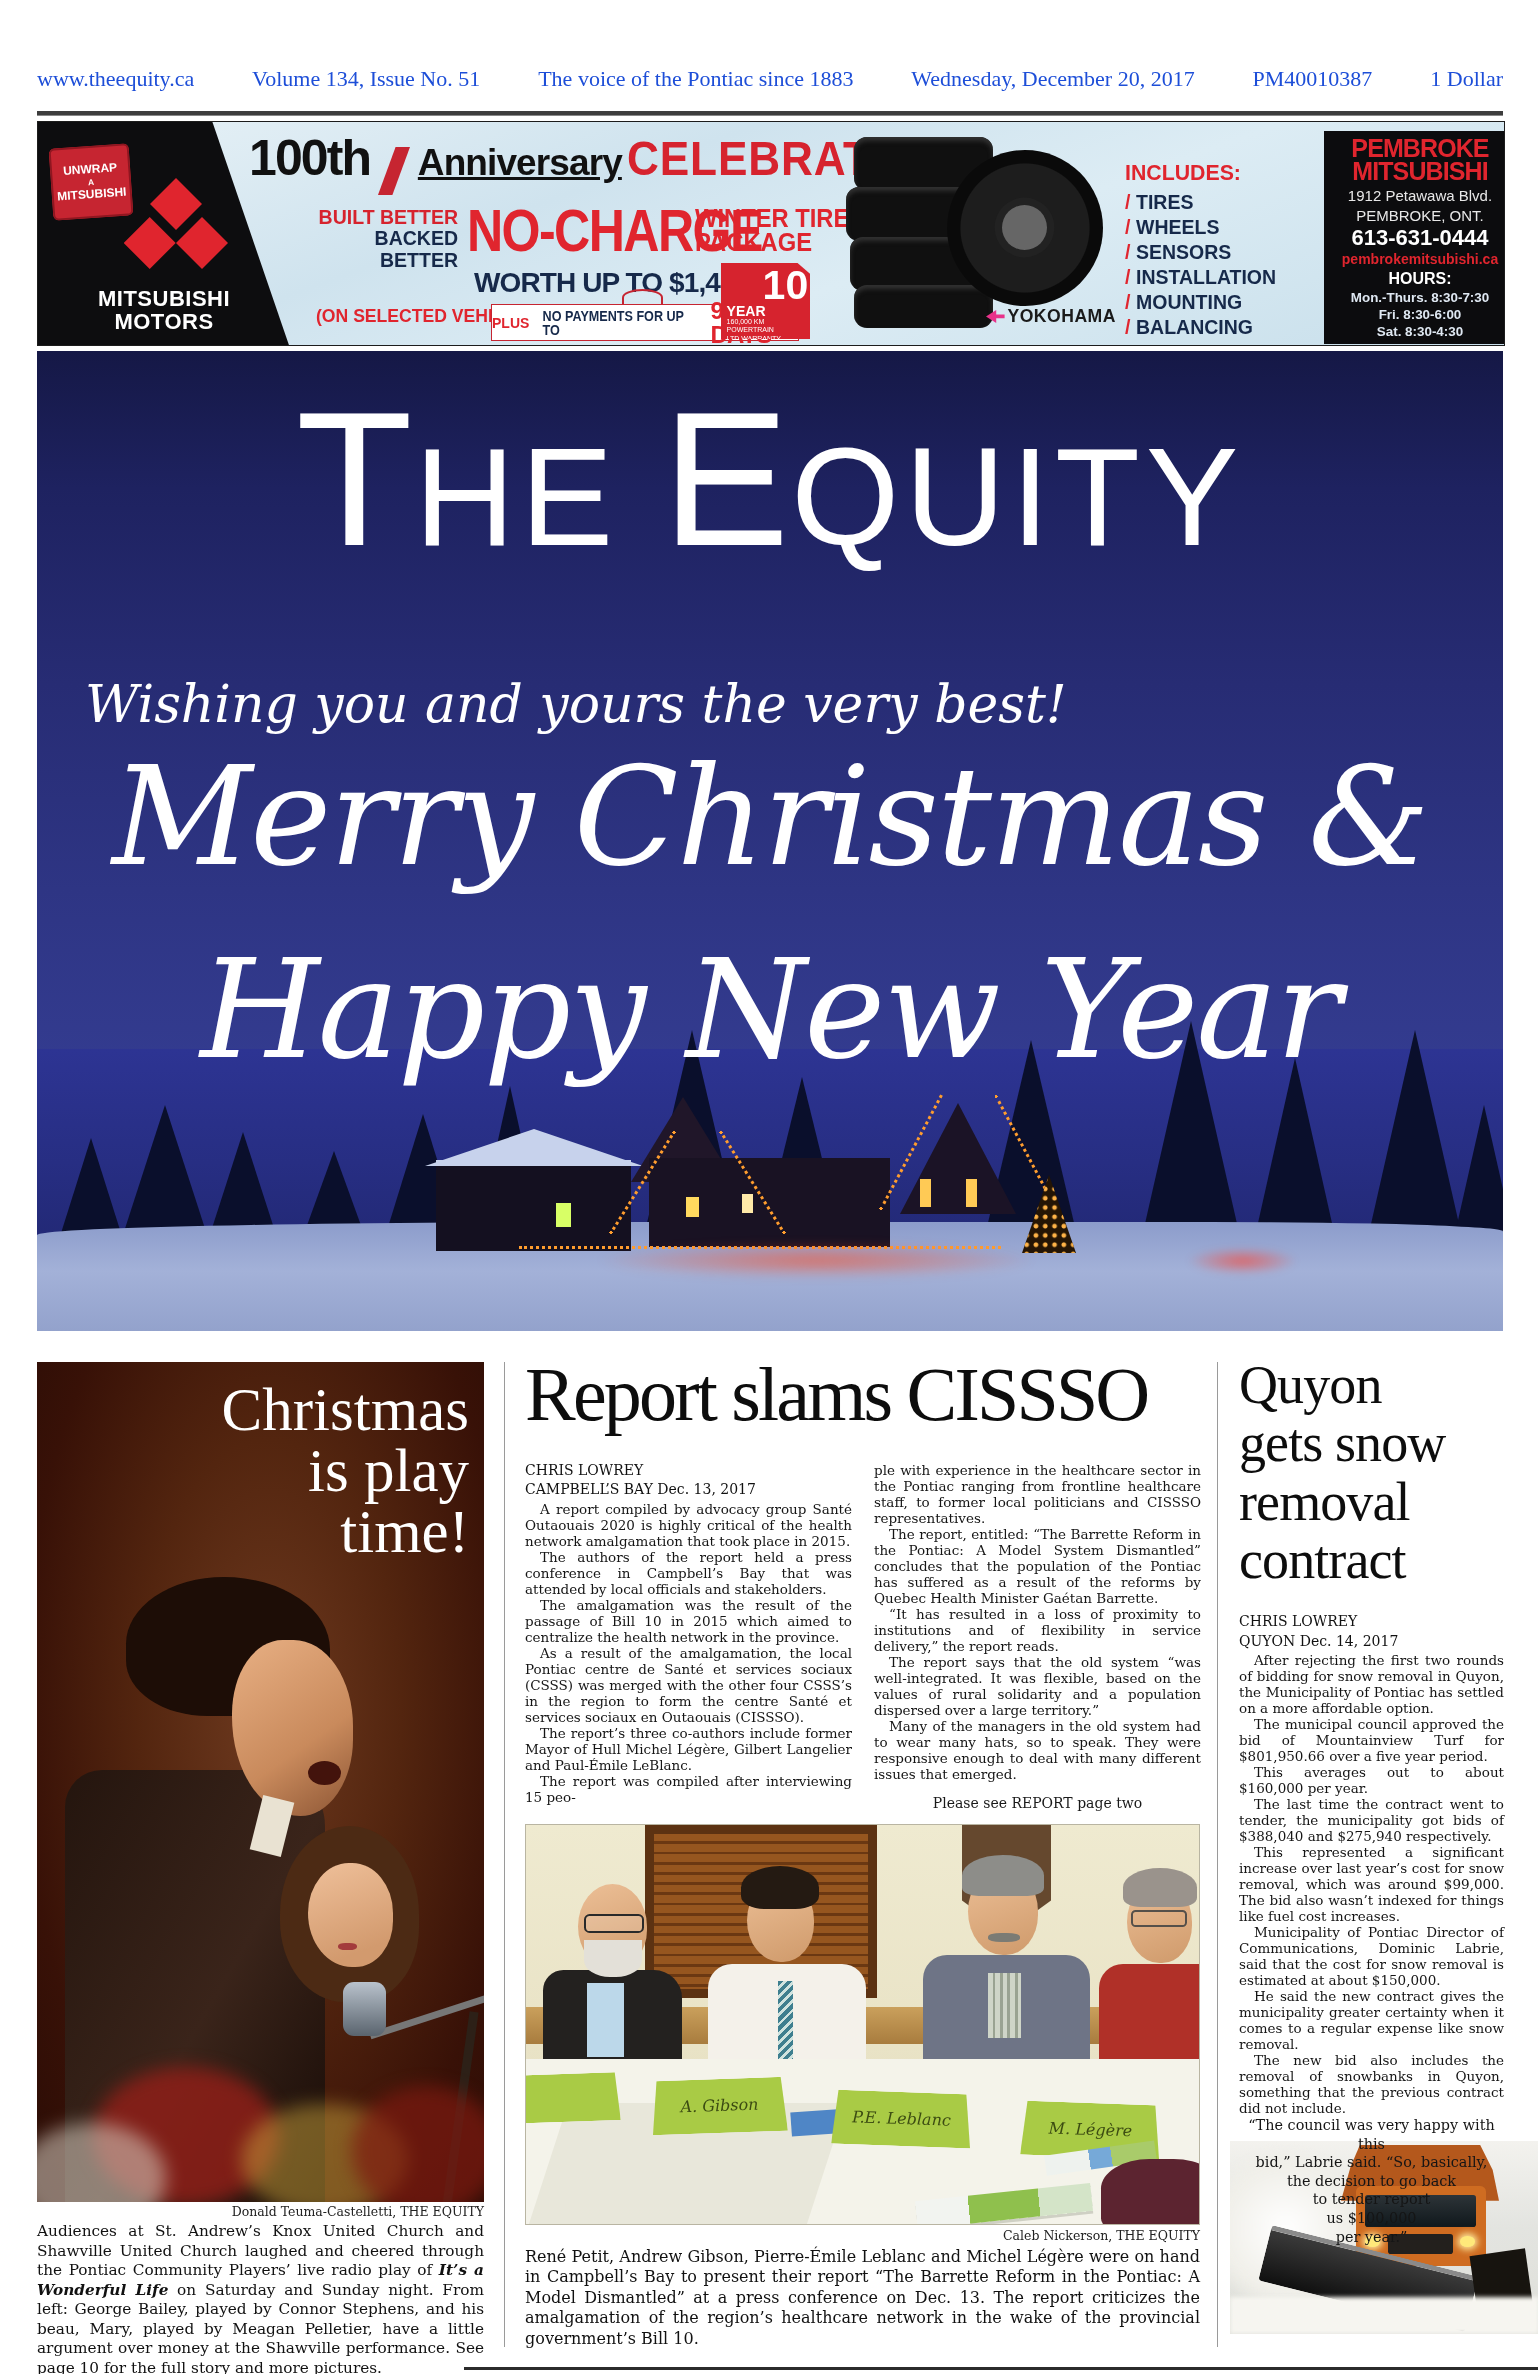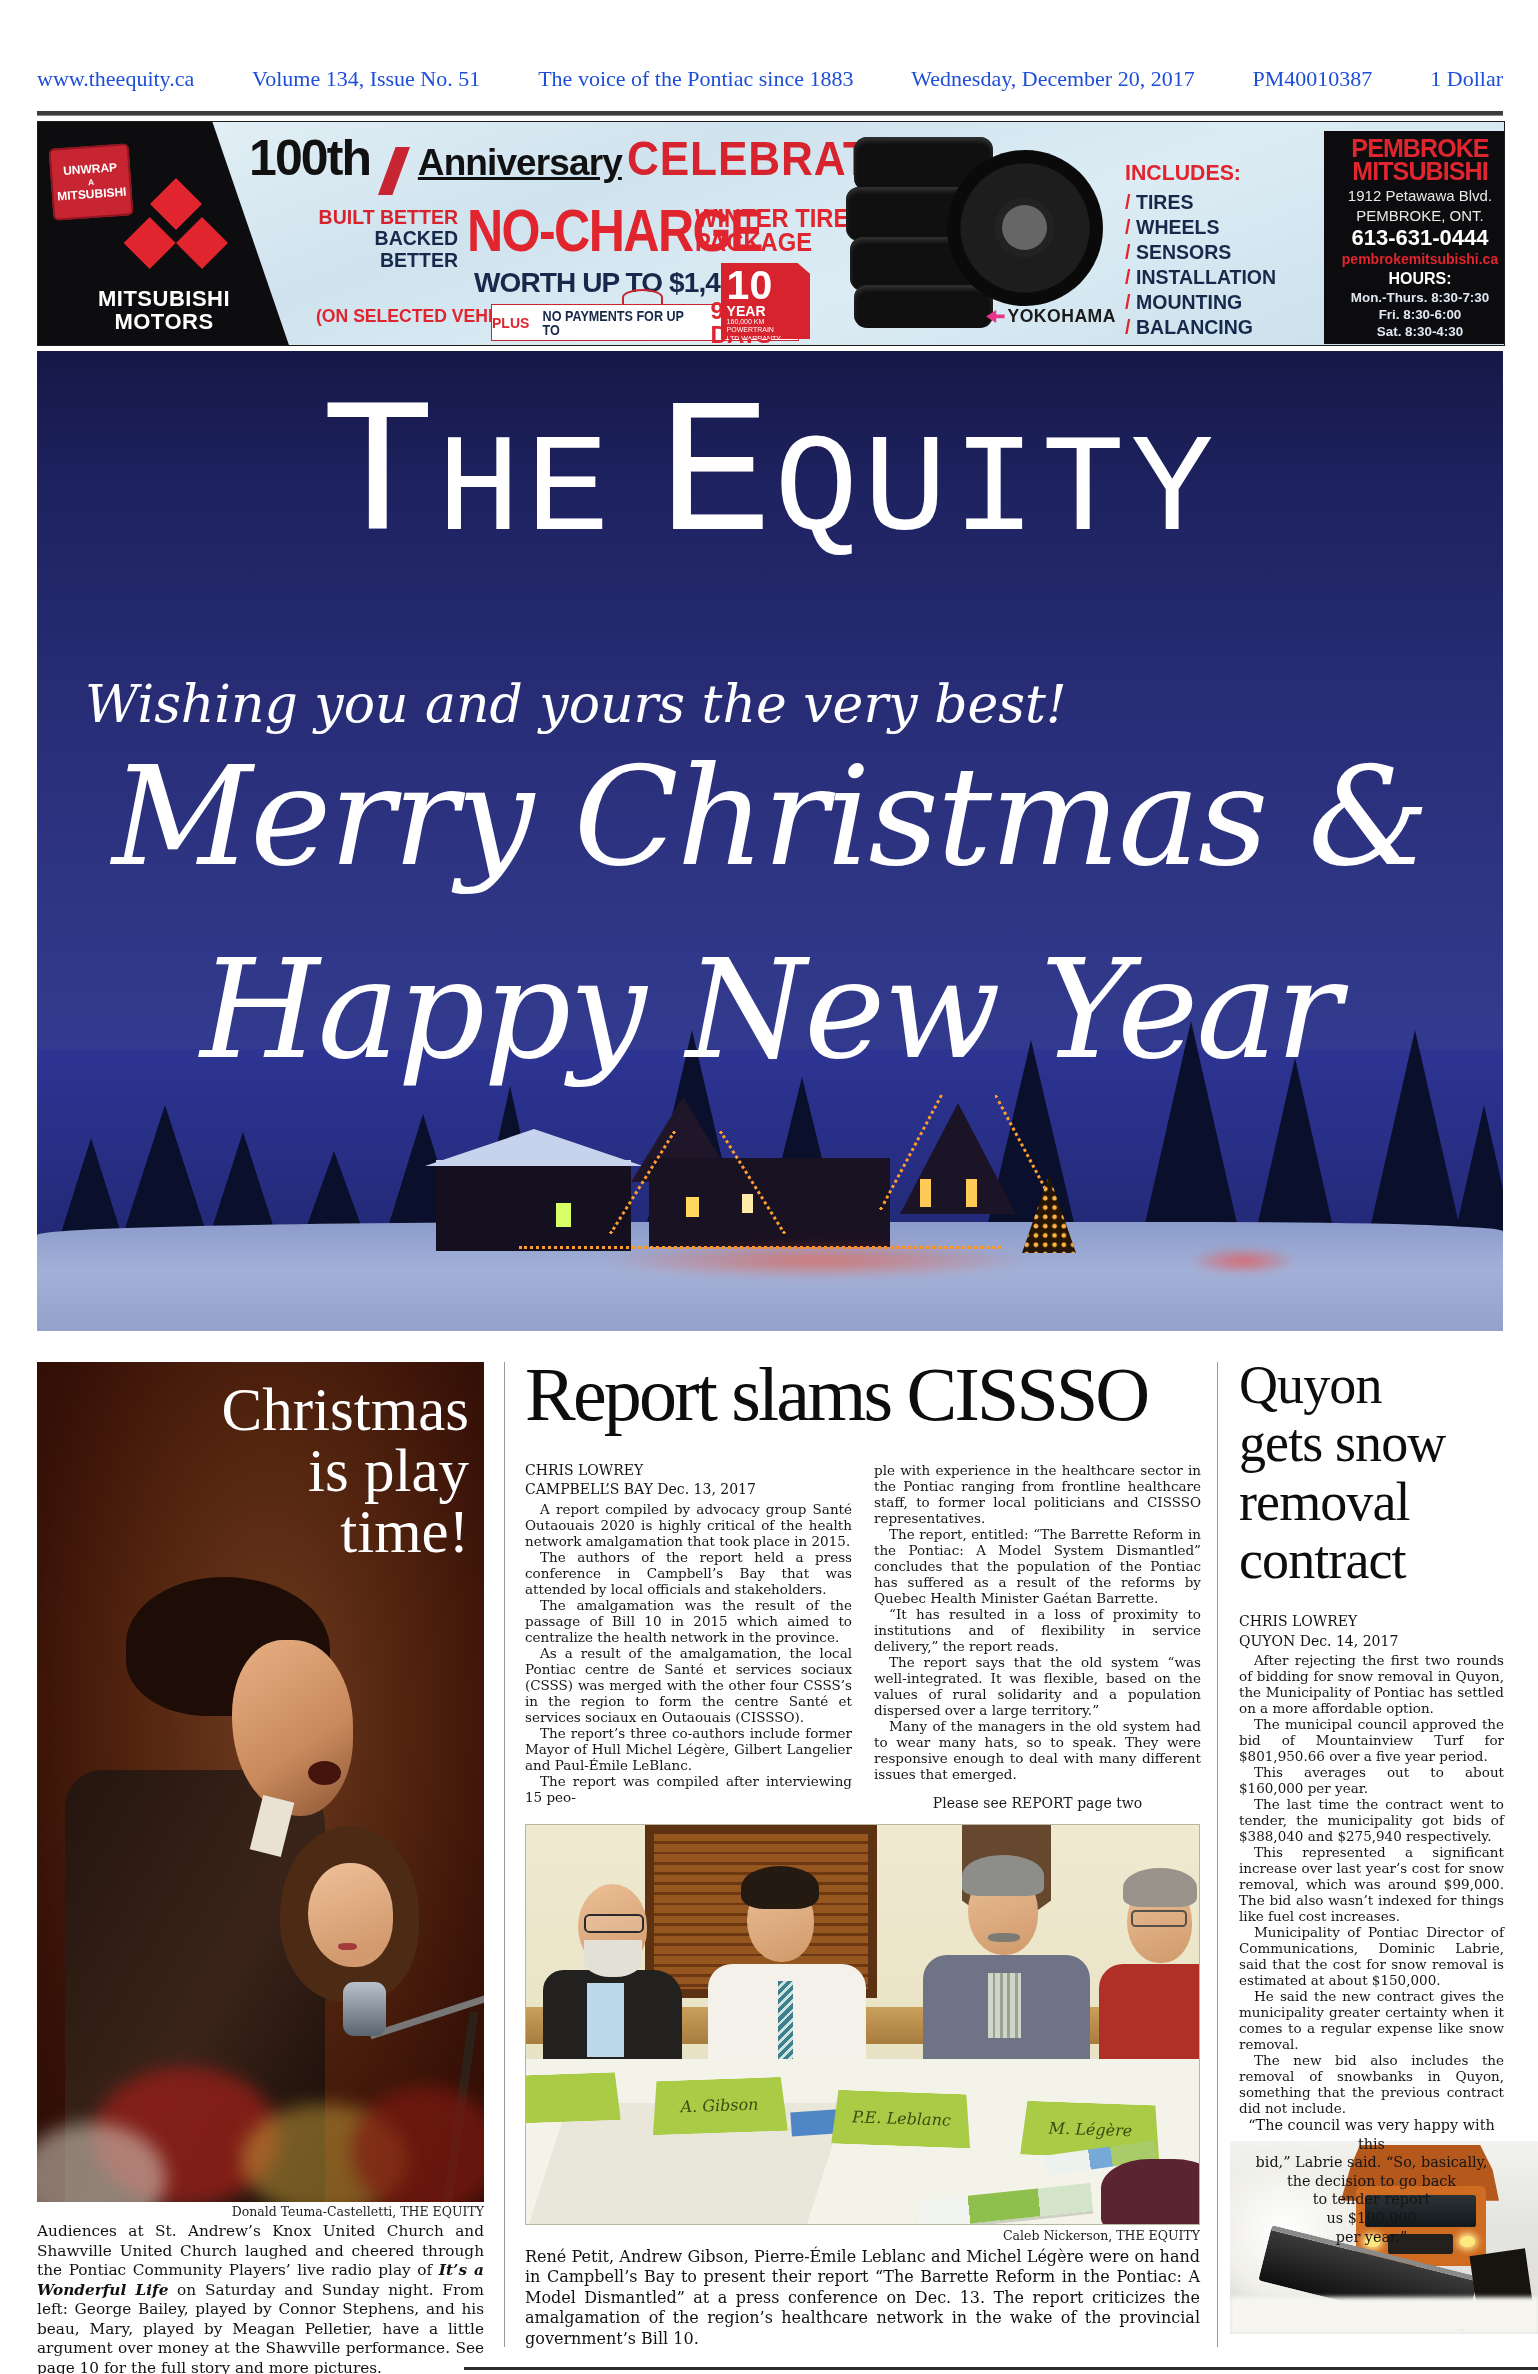--- a/index.html
+++ b/index.html
@@ -47,21 +47,21 @@
   .selveh{position:absolute;left:278px;top:186px;font:bold 17.6px/1 "Liberation Sans", sans-serif;color:#e0252e;}
   .paybox{position:absolute;left:453px;top:182px;width:306px;height:35px;background:#fff;border:1.9px solid #c62531;
           display:flex;align-items:center;justify-content:center;gap:4.6px;}
   .paybox .plus{color:#e0252e;font:bold 14px/1 "Liberation Sans", sans-serif;}
   .paybox .pay{color:#16294a;font:bold 14px/1 "Liberation Sans", sans-serif;transform:scaleX(.9);}
   .paybox .days{color:#e0252e;font:bold 24px/1 "Liberation Sans", sans-serif;letter-spacing:-0.9px;}
   .bow{position:absolute;left:584px;top:167px;width:37px;height:15px;border:2.8px solid #c62531;border-bottom:none;
        border-radius:50% 50% 0 0;background:transparent;}
   .tenyear{position:absolute;left:683px;top:141px;width:89px;height:76px;background:#d6232e;color:#fff;
            clip-path:polygon(0 0,86% 0,100% 14%,100% 100%,0 100%);padding:3.7px 5.6px;box-sizing:border-box;}
-  .tenyear .n{font:bold 41px/0.9 "Liberation Sans", sans-serif;float:left;margin-right:3.7px;}
+  .tenyear .n{font:bold 41px/0.9 "Liberation Sans", sans-serif;float:left;margin-right:3.7px;margin-left:36px;}
   .tenyear .lbl{font:bold 14px/1 "Liberation Sans", sans-serif;padding-top:3.7px;}
   .tenyear .sm{font:7px/1.25 "Liberation Sans", sans-serif;clear:none;}
   .tires{position:absolute;left:788px;top:9.3px;width:278px;height:202px;}
   .tire{position:absolute;background:#101010;border-radius:13px;box-shadow:inset 0 3.7px 5.6px #333;}
   .t1{left:28px;top:5.6px;width:139px;height:54px;}
   .t2{left:20.4px;top:56px;width:147px;height:54px;}
   .t3{left:24px;top:106px;width:143px;height:54px;}
   .t4{left:28px;top:154px;width:139px;height:43px;}
   .wheel{position:absolute;left:121px;top:18.6px;width:156px;height:156px;border-radius:50%;
          background:radial-gradient(circle at 50% 50%, #555 0 22%, #1d1d1d 23% 58%, #0a0a0a 59% 100%);}
@@ -78,21 +78,21 @@
   .dealer .ad1{font:15px/1.15 "Liberation Sans", sans-serif;color:#e8e8e8;margin-top:2.8px;}
   .dealer .ph{font:bold 22px/1.1 "Liberation Sans", sans-serif;margin-top:1.9px;}
   .dealer .web{color:#e0252e;font:bold 14px/1.1 "Liberation Sans", sans-serif;margin-top:1.9px;}
   .dealer .hl{font:bold 16px/1.2 "Liberation Sans", sans-serif;margin-top:1.9px;}
   .dealer .hr{font:bold 13.4px/1.3 "Liberation Sans", sans-serif;color:#dfe8f2;}
 
   
   .masthead{position:absolute;left:37px;top:351px;width:1466px;height:980px;overflow:hidden;
             background:linear-gradient(180deg,#151846 0%,#1e2260 14%,#272c74 34%,#2e3584 55%,#333b8f 72%);}
   .eq-title{position:absolute;left:0;top:32px;width:100%;text-align:center;color:#ffffff;
-            font-family:Liberation Mono, monospace;white-space:nowrap;letter-spacing:1.9px;}
+            font-family:Liberation Sans, sans-serif;white-space:nowrap;letter-spacing:1.9px;}
   .eq-big{font-size:191px;line-height:1;}
   .eq-small{font-size:139px;line-height:1;letter-spacing:5.6px;}
   .eq-space{display:inline-block;width:43px;}
   .wishing{position:absolute;left:48px;top:327px;color:#fff;font:italic 52px/1 "DejaVu Serif", serif;}
   .greet1{position:absolute;left:0;top:397px;width:100%;text-align:center;color:#fff;
           font:italic 137px/1 "DejaVu Serif", serif;letter-spacing:-1.9px;z-index:5;}
   .greet2{position:absolute;left:0;top:590px;width:100%;text-align:center;color:#fff;
           font:italic 137px/1 "DejaVu Serif", serif;letter-spacing:-1.9px;z-index:5;}
   .farm{position:absolute;left:0;top:698px;width:1466px;height:282px;
         background:linear-gradient(180deg,#2d3493 0%,#272e83 40%,#1d2367 100%);}

